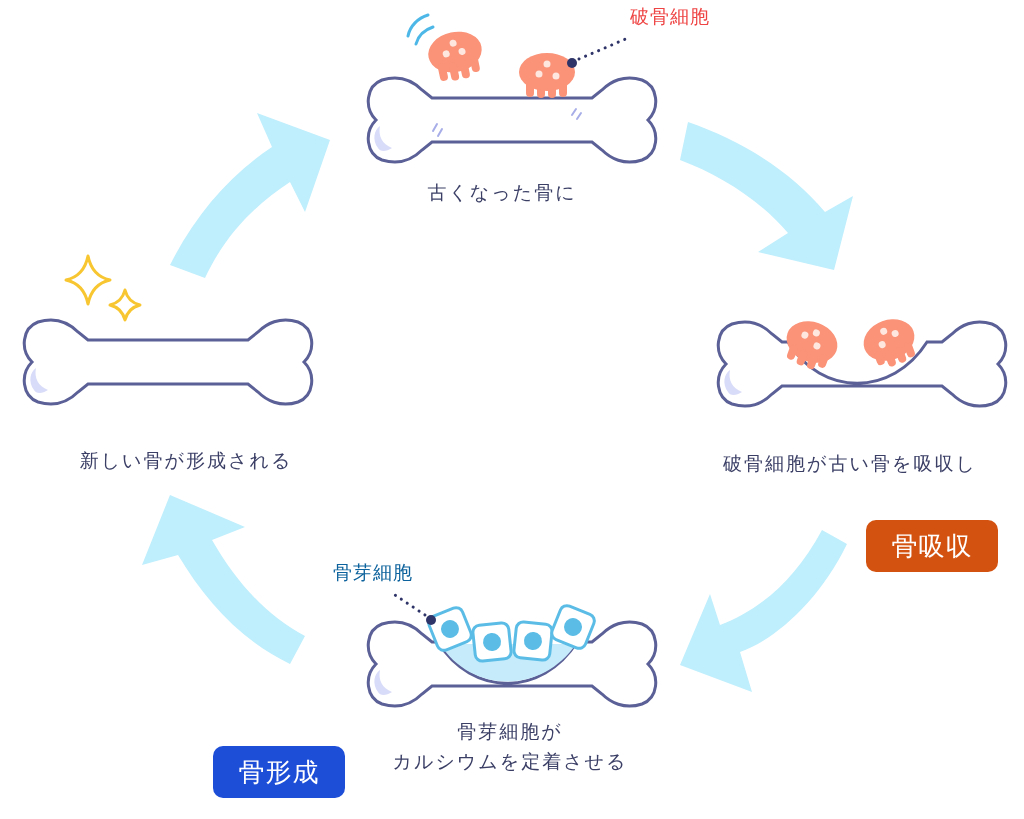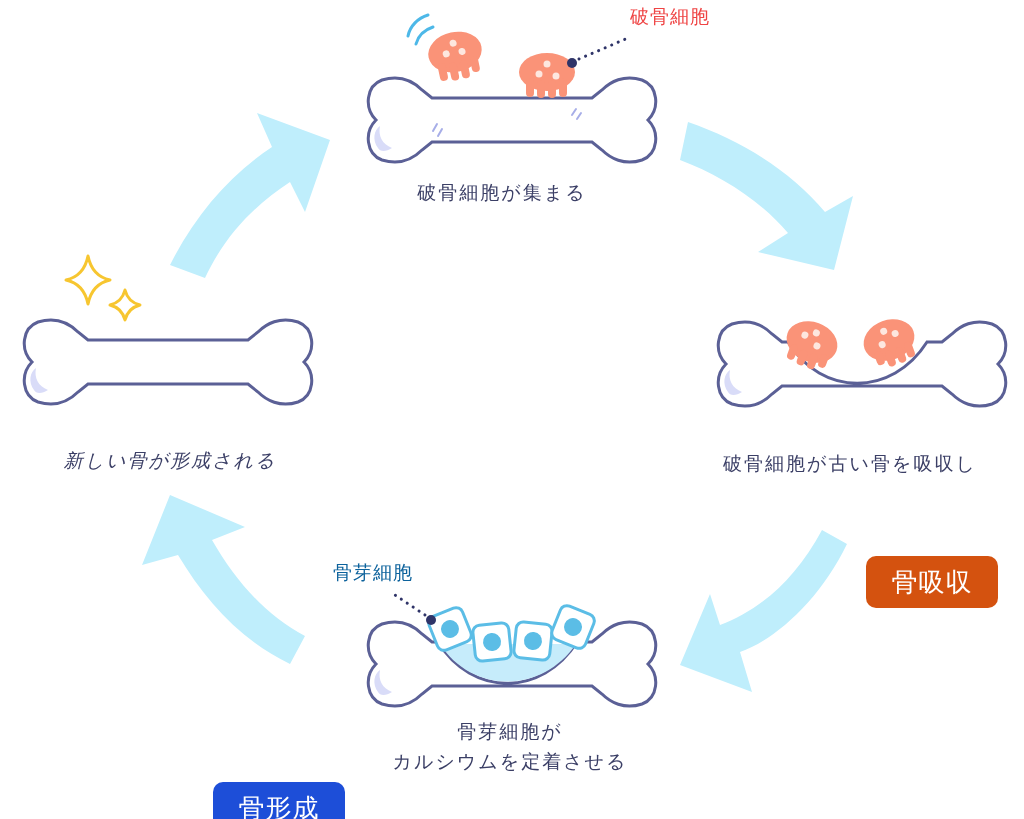--- a/index.html
+++ b/index.html
@@ -3,21 +3,21 @@
 <meta charset="utf-8">
 <style>
   html, body { margin: 0; padding: 0; background: #ffffff; }
   body { width: 1024px; height: 819px; position: relative; overflow: hidden;
          font-family: "DejaVu Sans", "Liberation Sans", sans-serif; color: #3b3f66; }
   svg.canvas { position: absolute; left: 0; top: 0; }
   .label { position: absolute; text-align: center; font-size: 19px; line-height: 30px;
            letter-spacing: 2px; color: #3b3f66; white-space: nowrap; }
   .callout { position: absolute; font-size: 19px; letter-spacing: 1px; white-space: nowrap; }
   .badge { position: absolute; border-radius: 10px; color: #fff; font-size: 26px;
-           display: flex; align-items: center; justify-content: center; letter-spacing: 1px; margin-top: 36px; }
+           display: flex; align-items: center; justify-content: center; letter-spacing: 1px; }
 </style>
 </head>
 <body>
 
 <svg class="canvas" width="1024" height="819" viewBox="0 0 1024 819">
   <defs>
 
     <path id="bonePath" d="M40,12
       C60,6 72,14 80,22 L90,30 L250,30 L260,22 C268,14 282,6 300,12
       C316,18 318,40 306,52 C318,64 316,86 300,92 C282,98 268,90 260,82 L250,74 L90,74 L80,82
@@ -146,27 +146,27 @@
       <path d="M88,256 Q92,276 110,280 Q92,284 88,304 Q84,284 66,280 Q84,276 88,256 Z"></path>
       <path d="M125,290 Q128,302 140,305 Q128,308 125,320 Q122,308 110,305 Q122,302 125,290 Z"></path>
     </g>
   </g>
 </svg>
 
 <div class="callout" style="left:630px; top:4px; color:#ef4444;">破骨細胞</div>
 <div class="callout" style="left:333px; top:560px; color:#0c629c;">骨芽細胞</div>
 
 <div class="label" style="left:342px; width:320px; top:177px;">
-  <div>破骨細胞が集まる</div>
+  <div>古くなった骨に</div>
 </div>
 <div class="label" style="left:690px; width:320px; top:448px;">
   <div>破骨細胞が古い骨を吸収し</div>
 </div>
 <div class="label" style="left:350px; width:320px; top:716px;">
   <div>骨芽細胞が</div>
   <div>カルシウムを定着させる</div>
 </div>
-<div class="label" style="left:0px; width:340px; top:445px;font-style:italic;">
+<div class="label" style="left:16px; width:340px; top:445px;">
   <div>新しい骨が形成される</div>
 </div>
 
 <div class="badge" style="left:866px; top:520px; width:132px; height:52px; background:#d4520f;">骨吸収</div>
 <div class="badge" style="left:213px; top:746px; width:132px; height:52px; background:#1d4ed8;">骨形成</div>
 
 </body></html>

